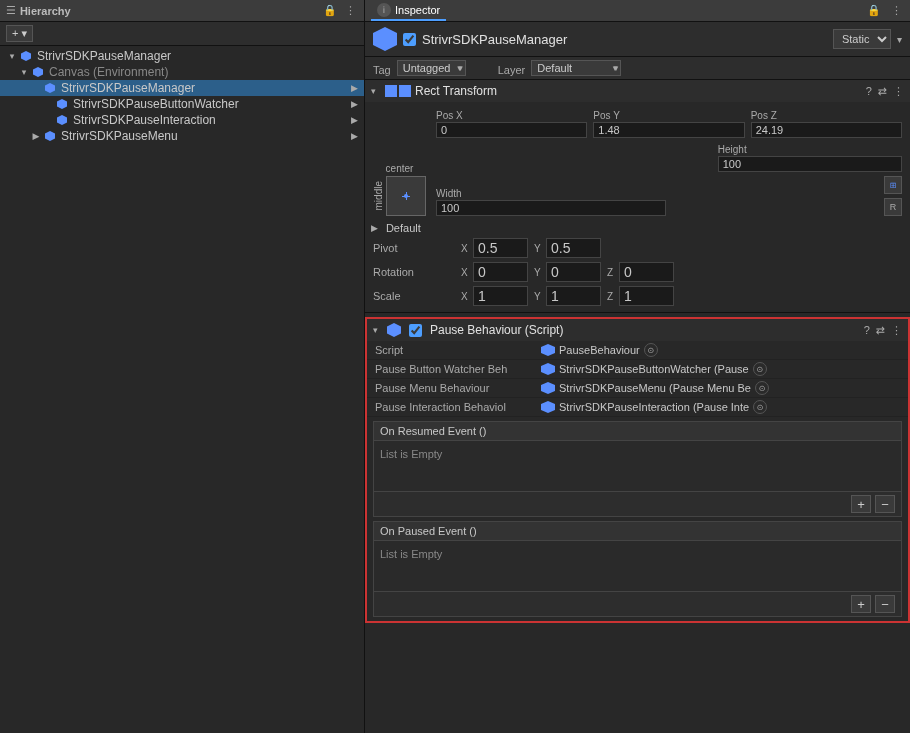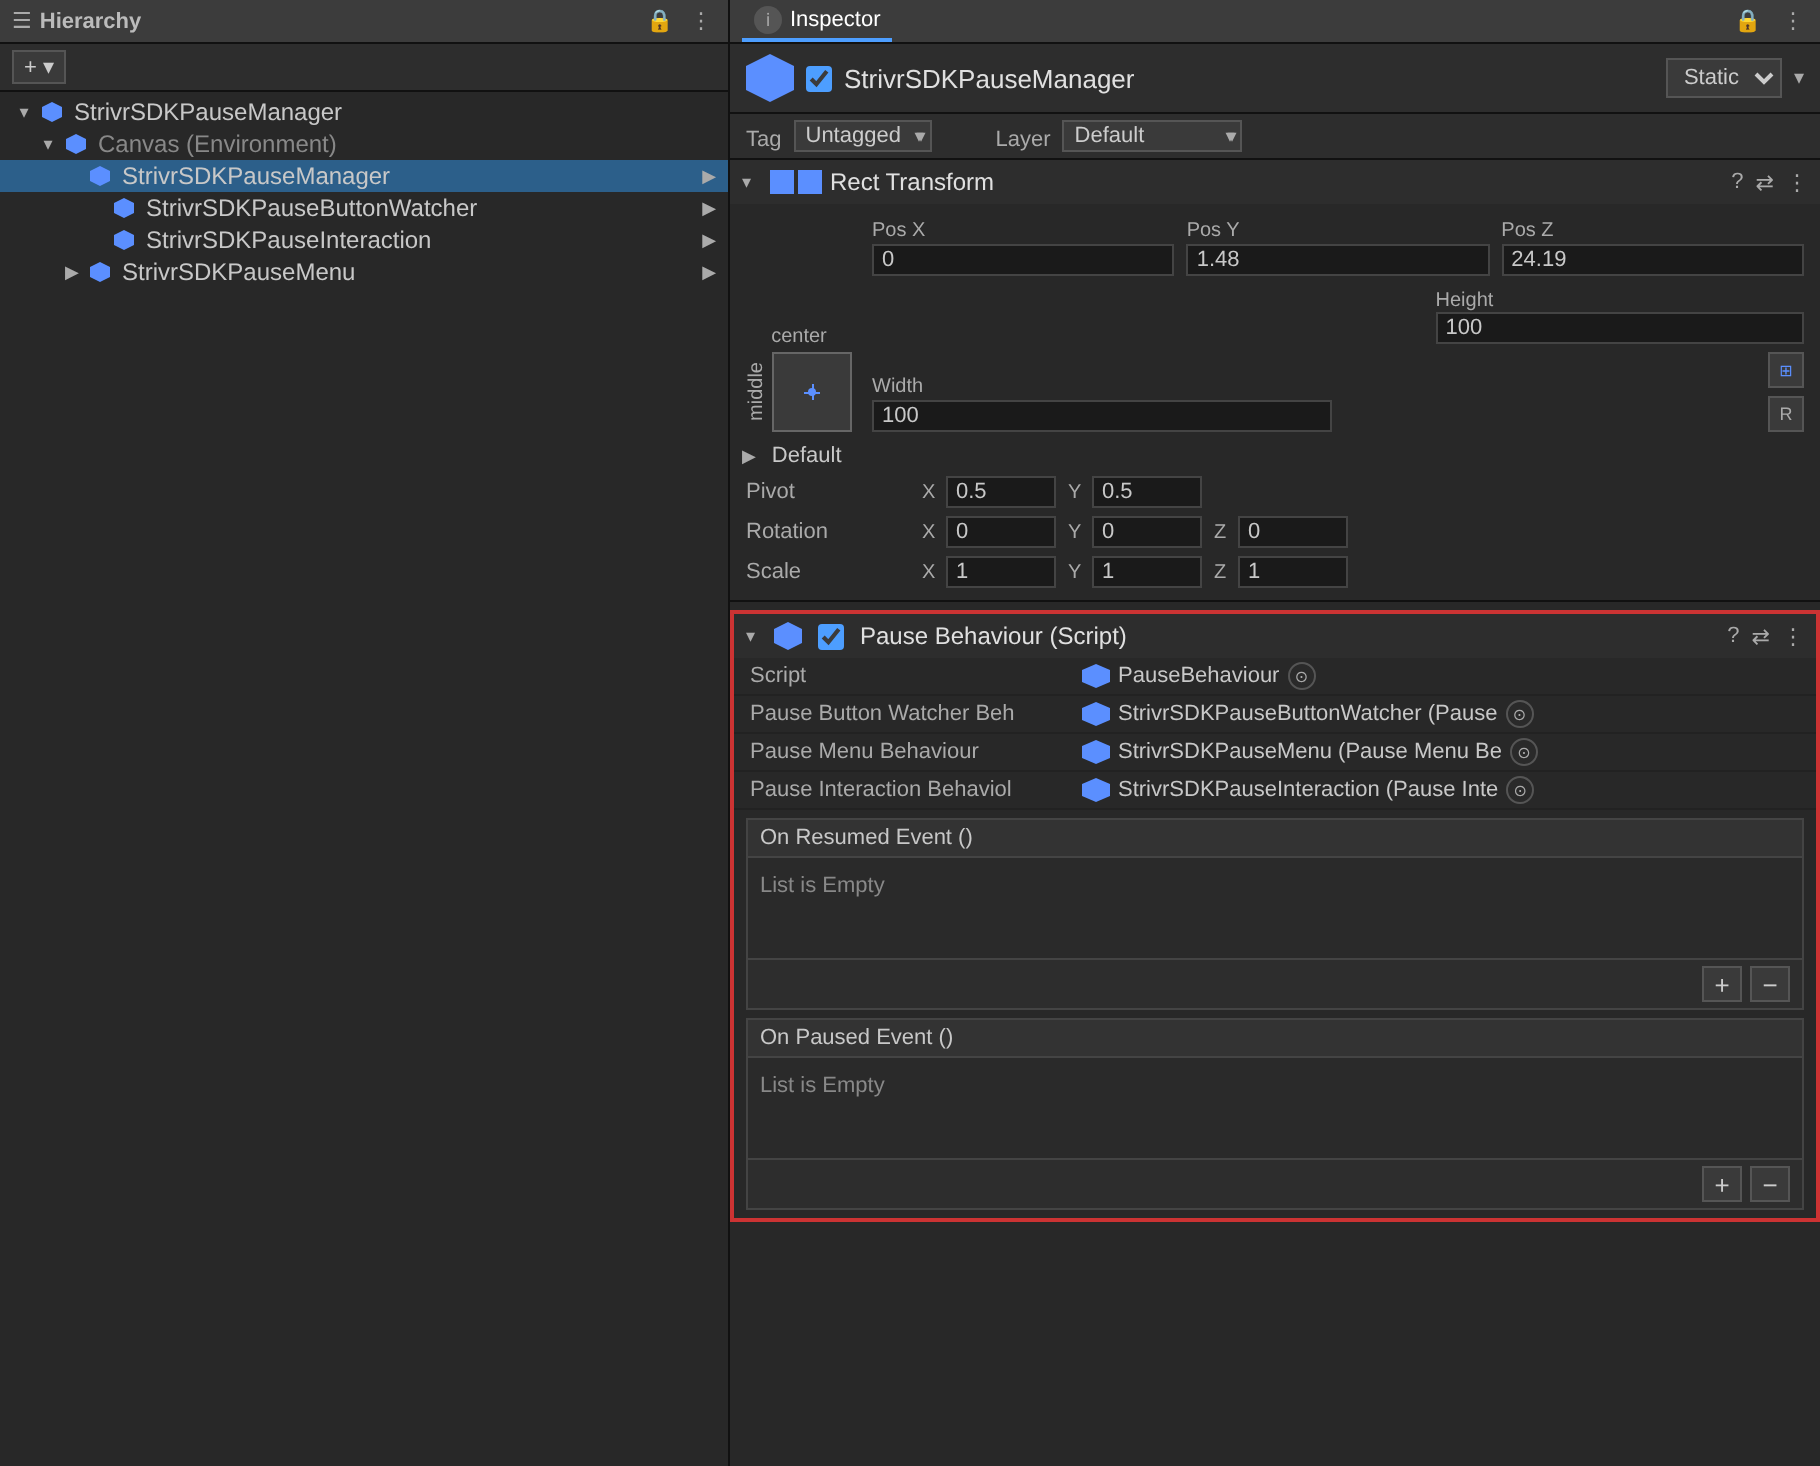--- a/index.html
+++ b/index.html
@@ -416,21 +416,21 @@
     .xyz-label {
       font-size: 10px;
       color: #aaa;
       width: 10px;
     }
 
     .xyz-input {
       background: #1a1a1a;
       border: 1px solid #444;
       color: #c8c8c8;
-      font-size: 11px;
+      font-size: 14px;
       padding: 1px 4px;
       width: 55px;
       outline: none;
     }
 
     
     .anchors-row {
       display: flex;
       align-items: center;
       gap: 4px;

